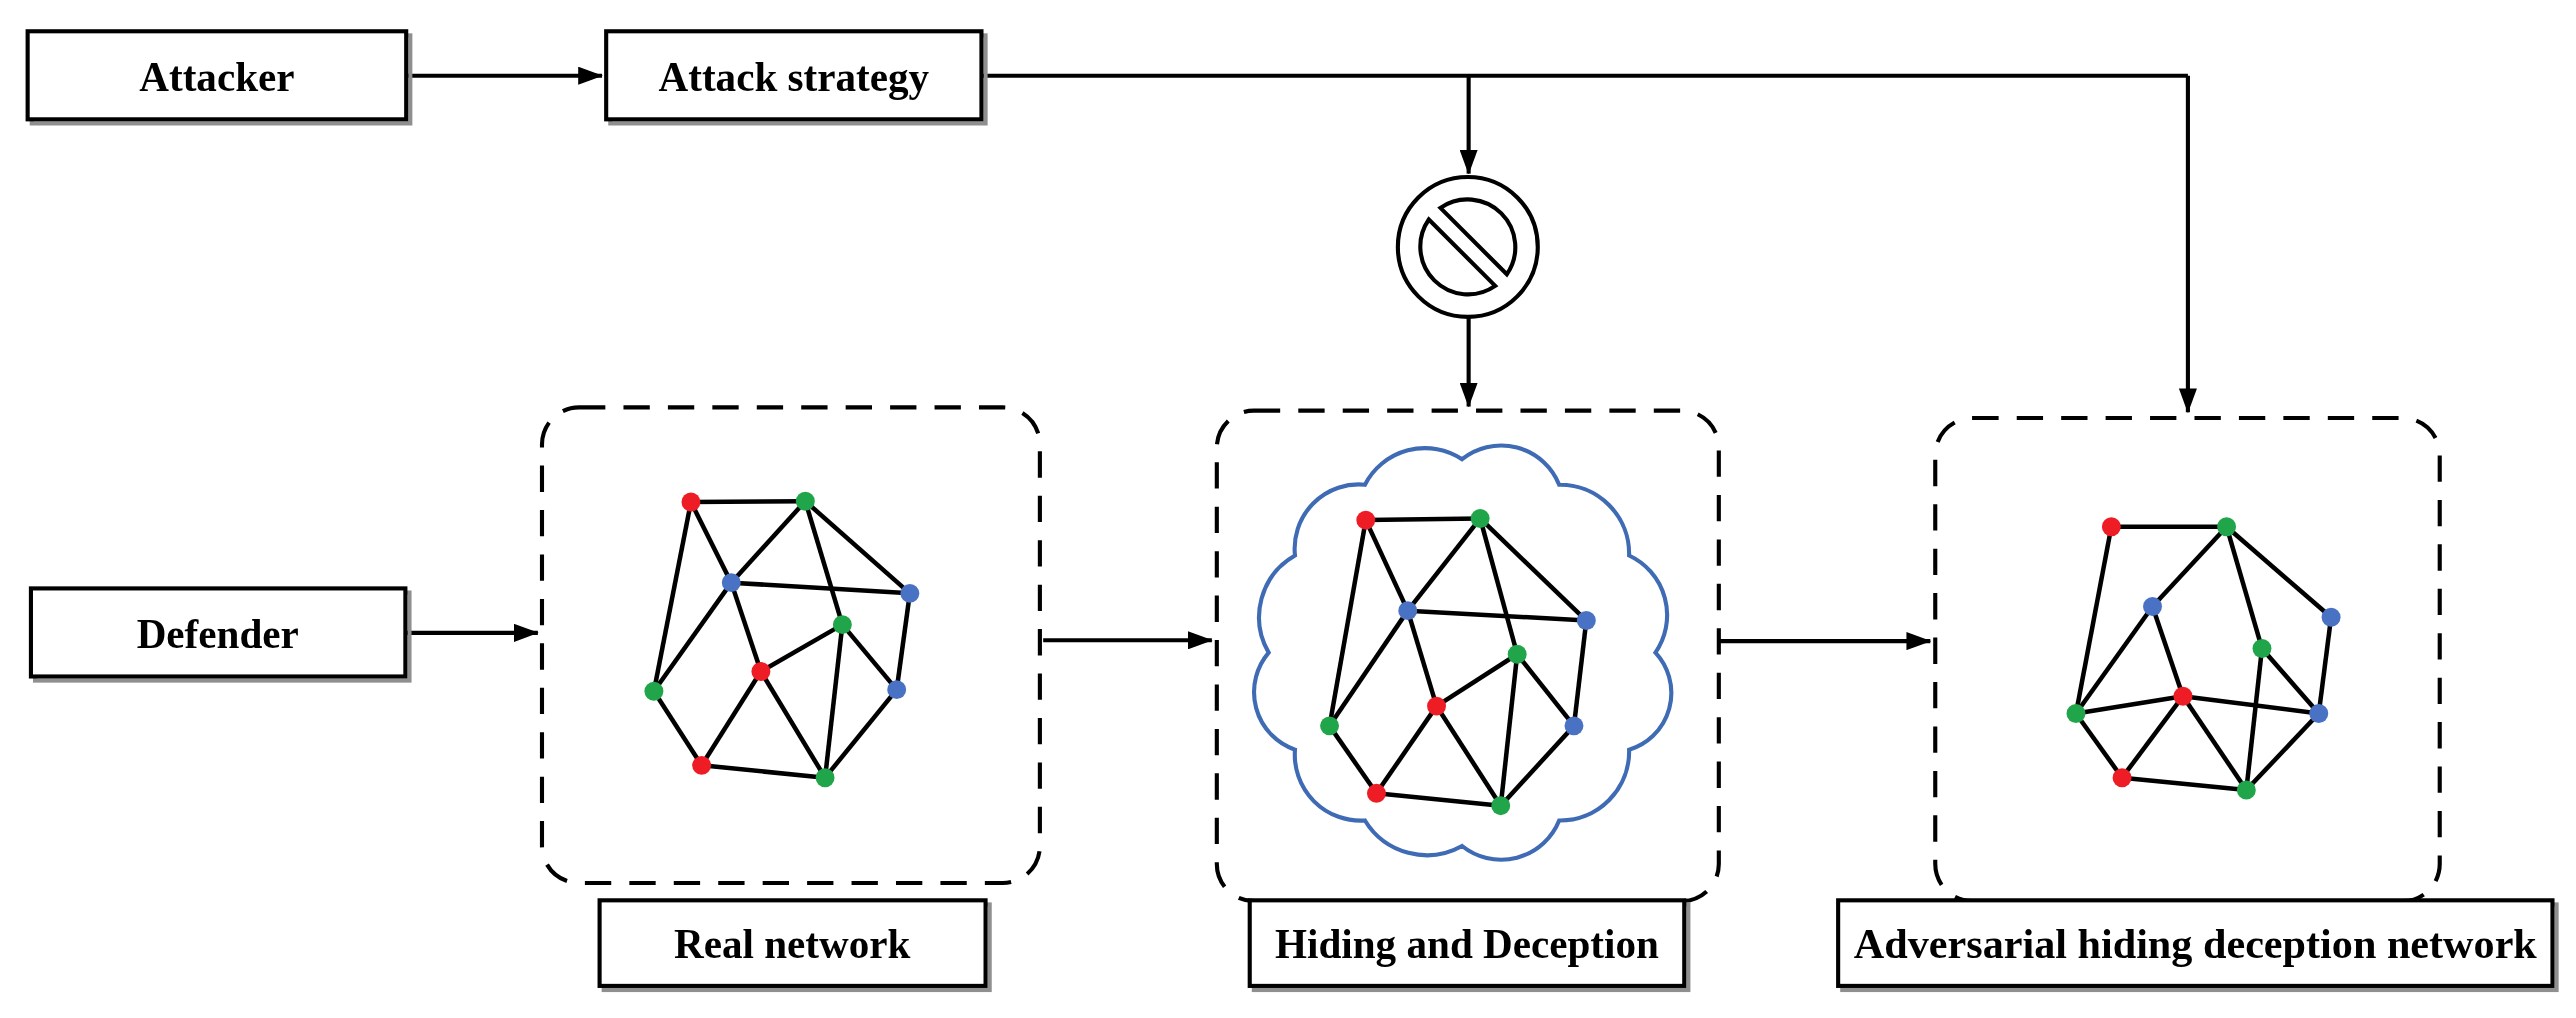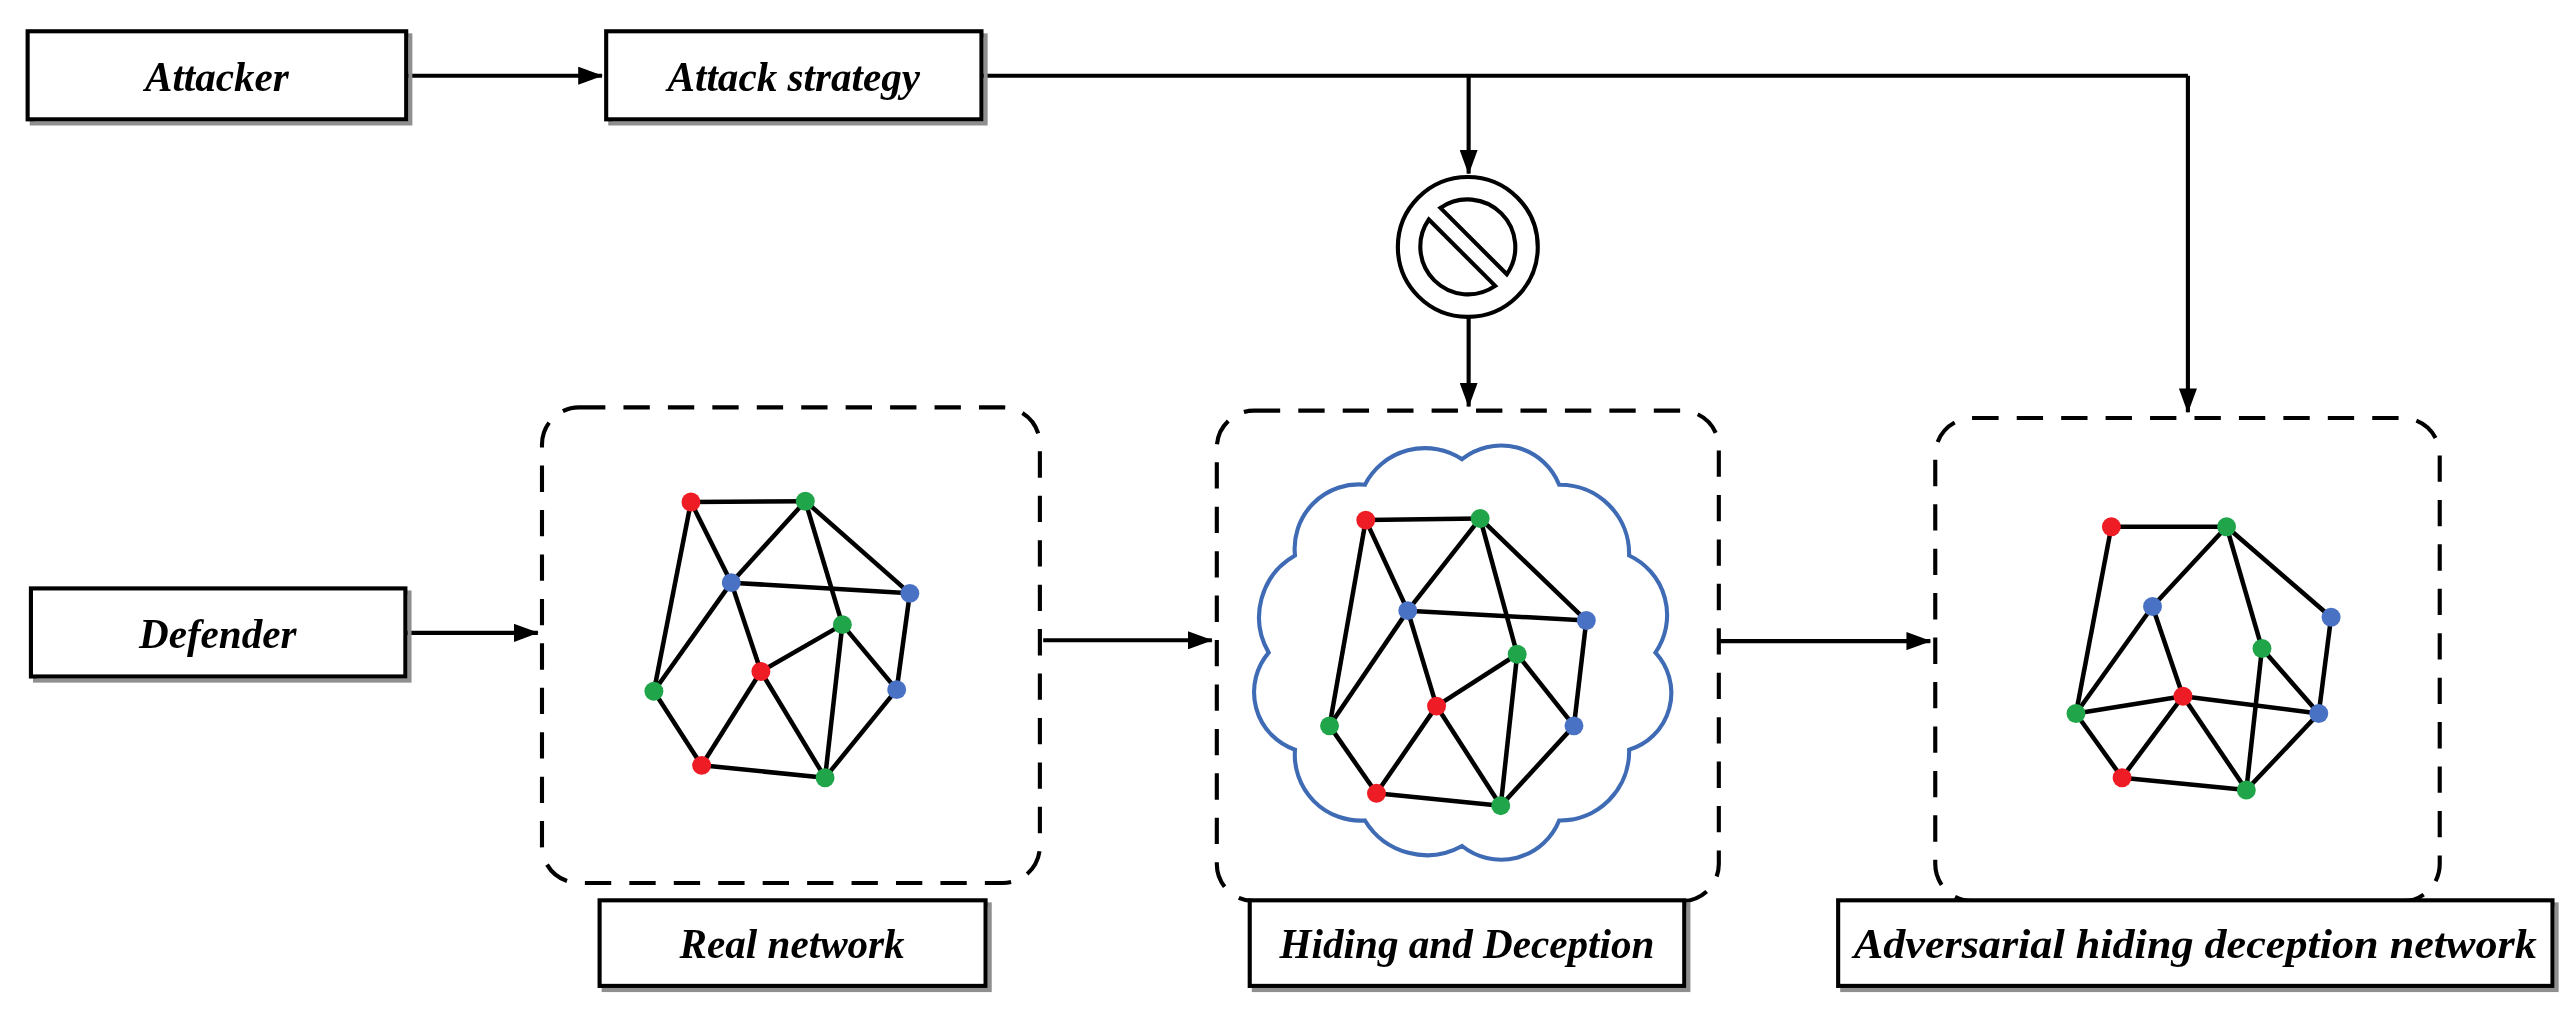--- a/index.html
+++ b/index.html
@@ -2,21 +2,20 @@
 <html style="font-size:13px"><head>
 <meta charset="utf-8">
 <style>
   html, body { margin: 0; padding: 0; background: #ffffff; }
   .canvas-wrap {
     position: relative;
     width: 2180px;
     height: 1018px;
     background: #ffffff;
     font-family: "Liberation Serif", serif;
-    font-style: italic;
   }
   svg { display: block; }
   .box-label {
     font-family: "Liberation Serif", serif;
     font-weight: 700;
     font-size: 50px;
     fill: #000000;
   }
 </style>
 </head>

